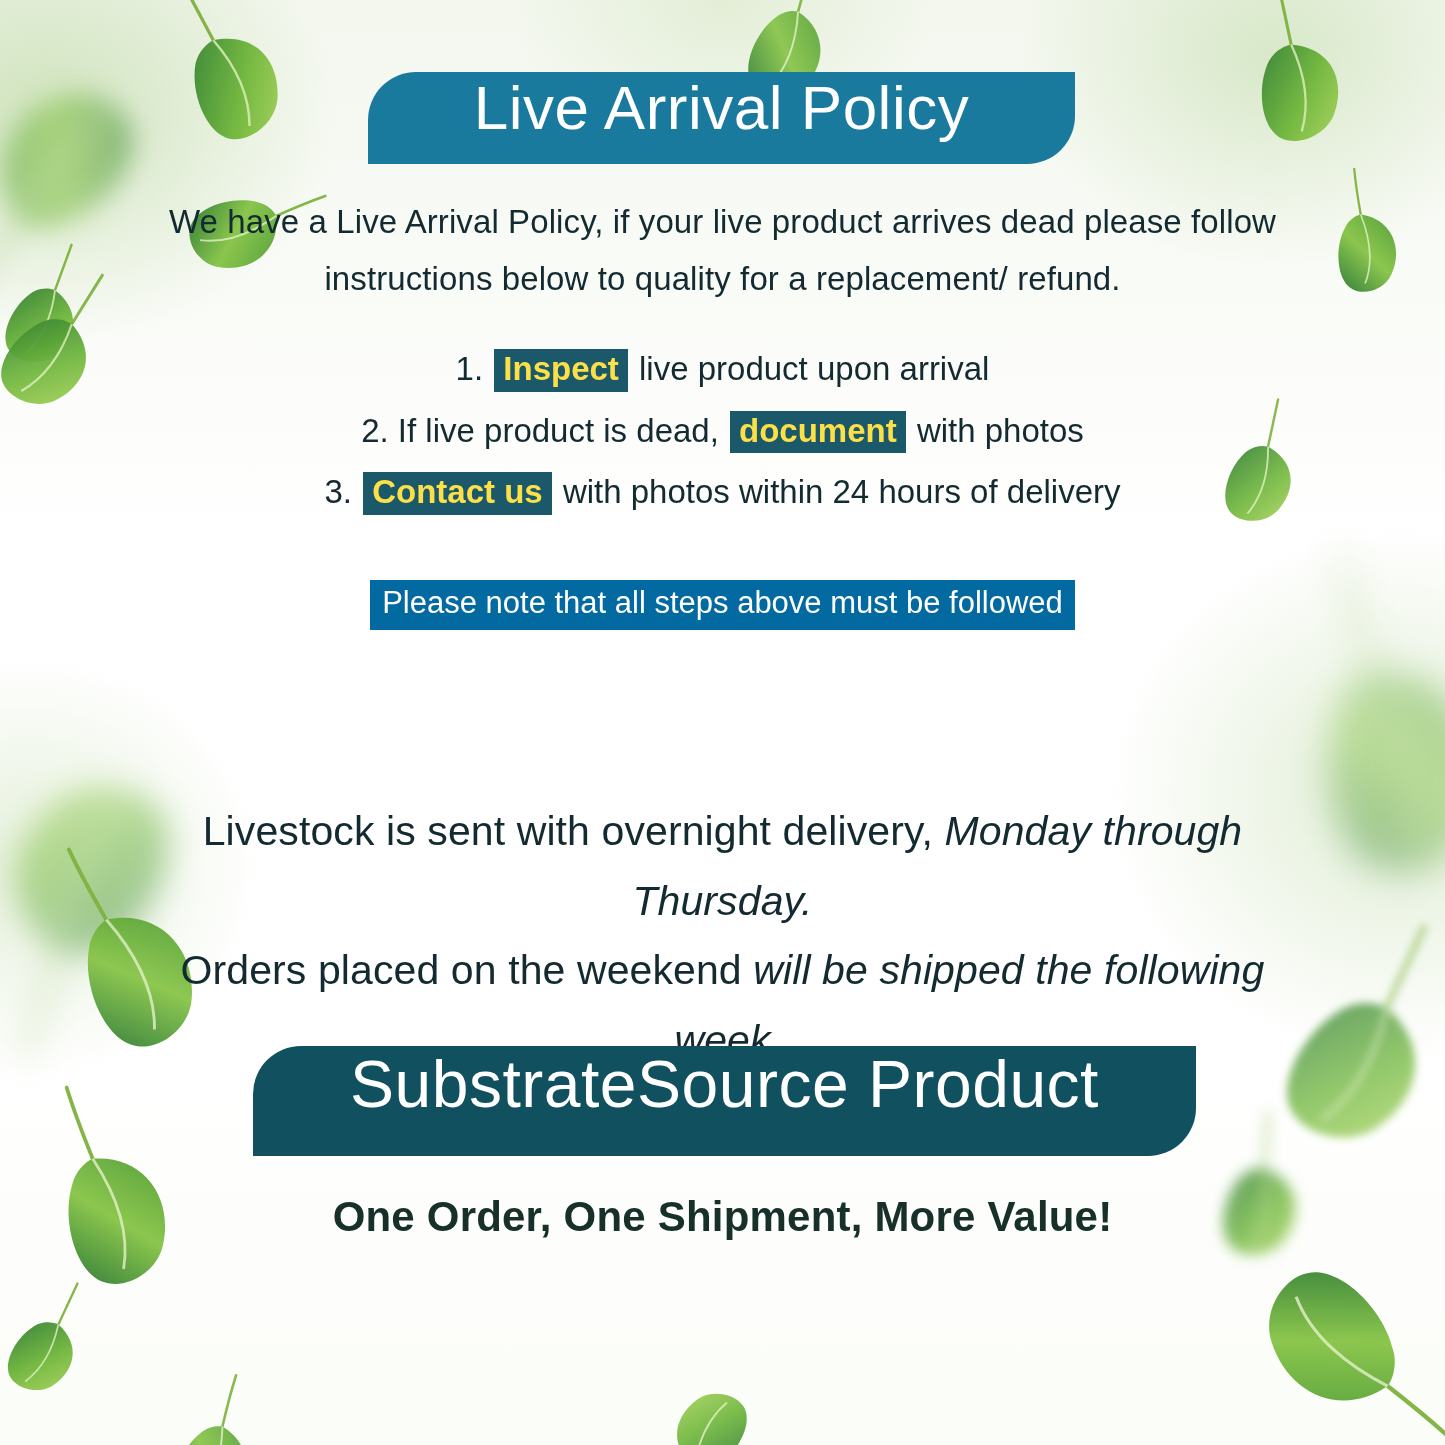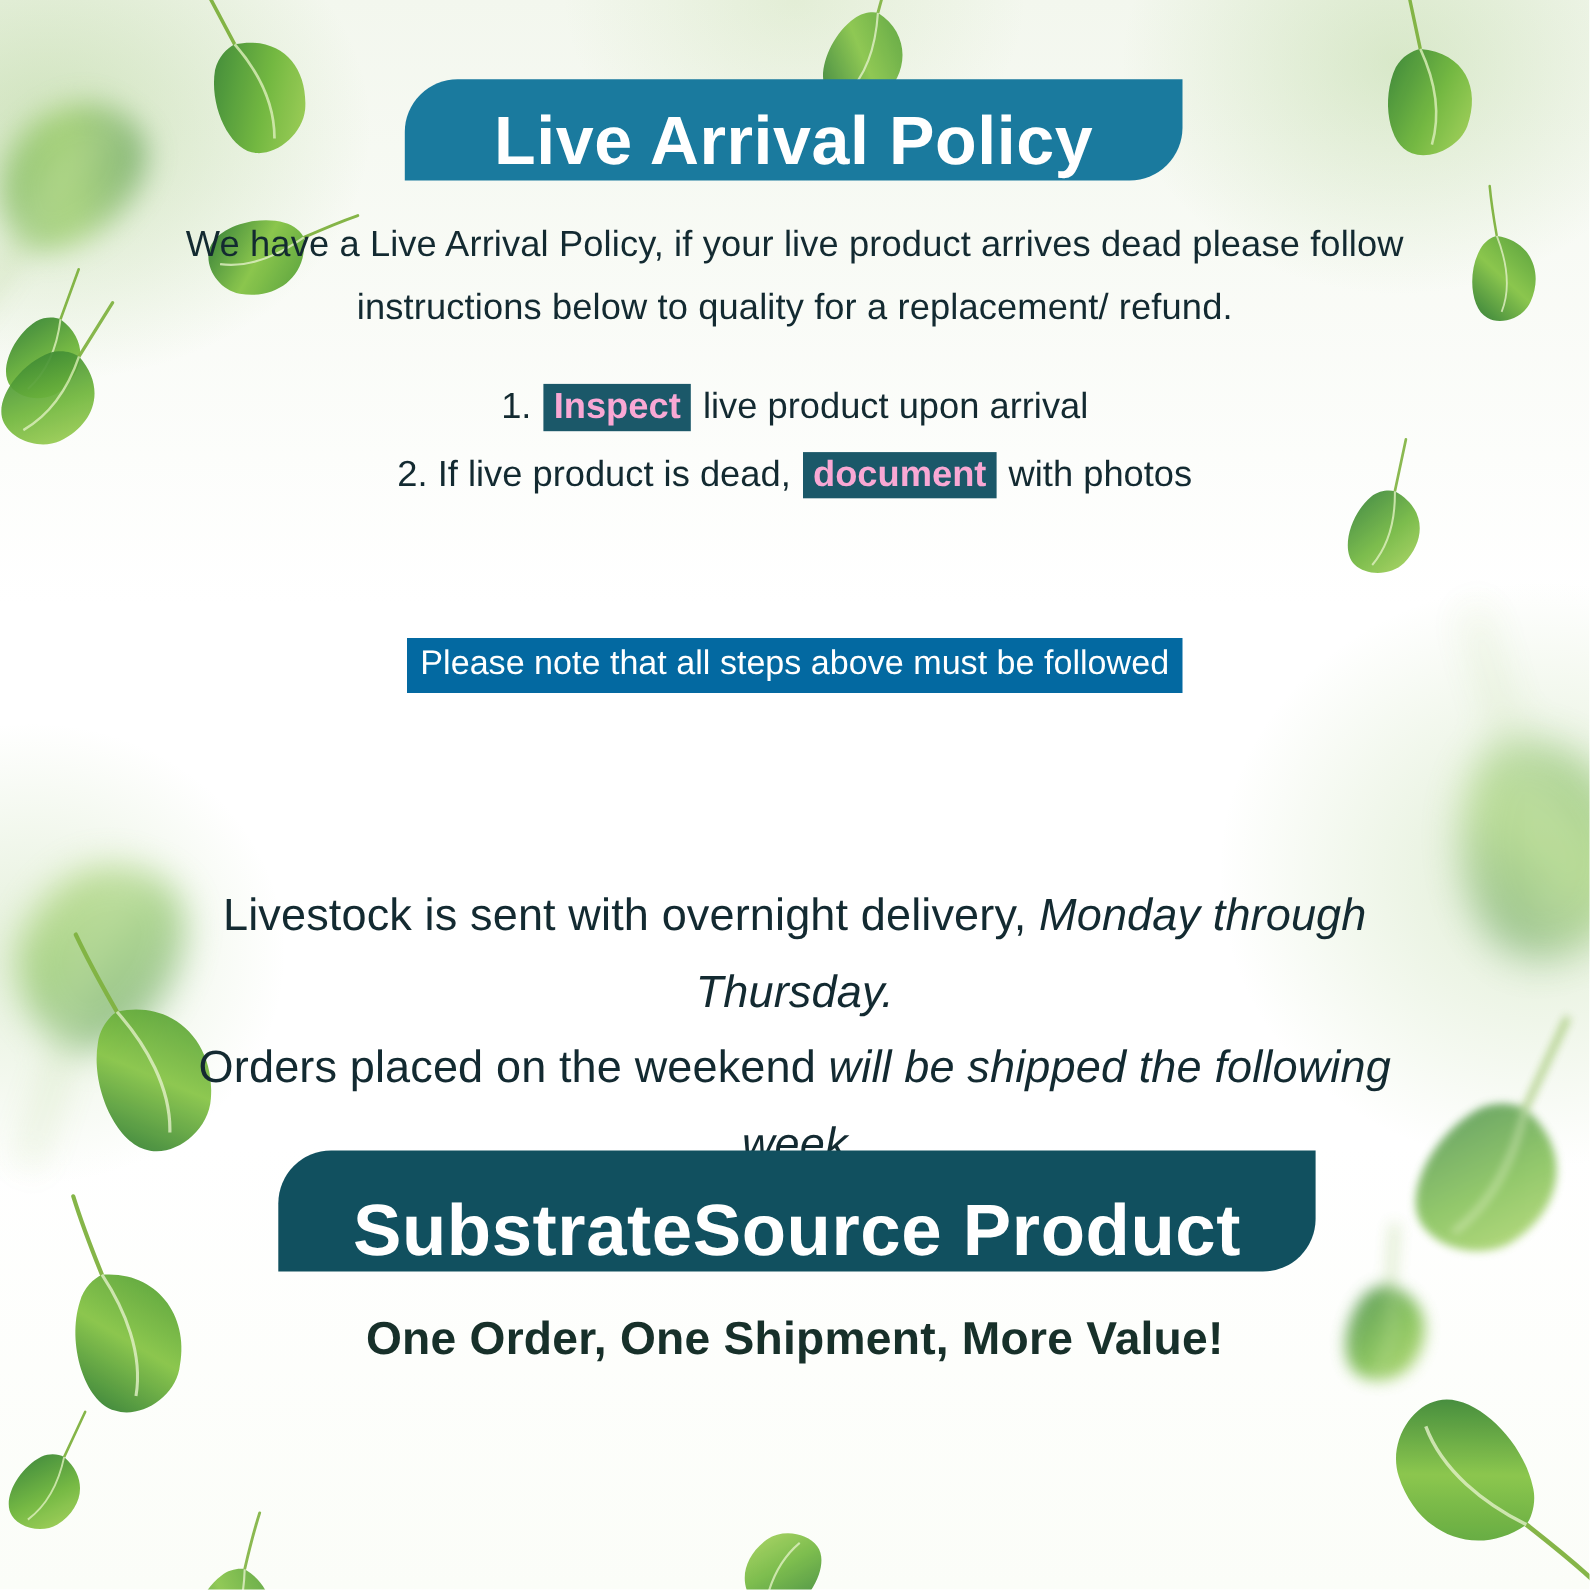--- a/index.html
+++ b/index.html
@@ -44,24 +44,24 @@
   #page {
     position: relative;
     z-index: 2;
     width: 1445px;
     height: 1445px;
   }
 
   .banner {
     position: absolute;
     display: flex;
-    align-items: flex-end;
+    align-items: flex-start;
     justify-content: center;
     color: #ffffff;
-    font-weight: bold;
+    font-weight: normal;
     letter-spacing: 0.5px;
     border-radius: 48px 0 48px 0;
     white-space: nowrap;
   }
 
   #banner-live {
     left: 368px;
     top: 72px;
     width: 707px;
     height: 92px;
@@ -106,21 +106,21 @@
   .step-line {
     display: block;
     margin-bottom: 18px;
     white-space: nowrap;
     line-height: 1.28;
   }
   .step-num { display: inline; }
   .hl {
     display: inline-block;
     background: #1b5869;
-    color: #f9a8d4;
+    color: #fde047;
     font-weight: bold;
     padding: 3px 9px 5px 9px;
     margin: 0 2px;
     line-height: 1.05;
     vertical-align: baseline;
   }
 
   
   #note-block {
     position: absolute;
@@ -320,20 +320,25 @@
       <span class="step-num">1.</span>
       <span class="hl">Inspect</span>
       <span>live product upon arrival</span>
     </span>
     <span class="step-line">
       <span class="step-num">2.</span>
       <span>If live product is dead,</span>
       <span class="hl">document</span>
       <span>with photos</span>
     </span>
+    <span class="step-line">
+      <span class="step-num">3.</span>
+      <span class="hl">Contact us</span>
+      <span>with photos within 24 hours of delivery</span>
+    </span>
   </div>
 
   <div id="note-block">
     <div><span class="note-line">Please note that all steps above must be followed</span></div>
   </div>
 
   <div class="body-text" id="ship-text">
     <span>Livestock is sent with overnight delivery, </span><em>Monday through Thursday.</em><br>
     <span>Orders placed on the weekend </span><em>will be shipped the following week</em><br>
     <span>to ensure safe arrival.</span>

